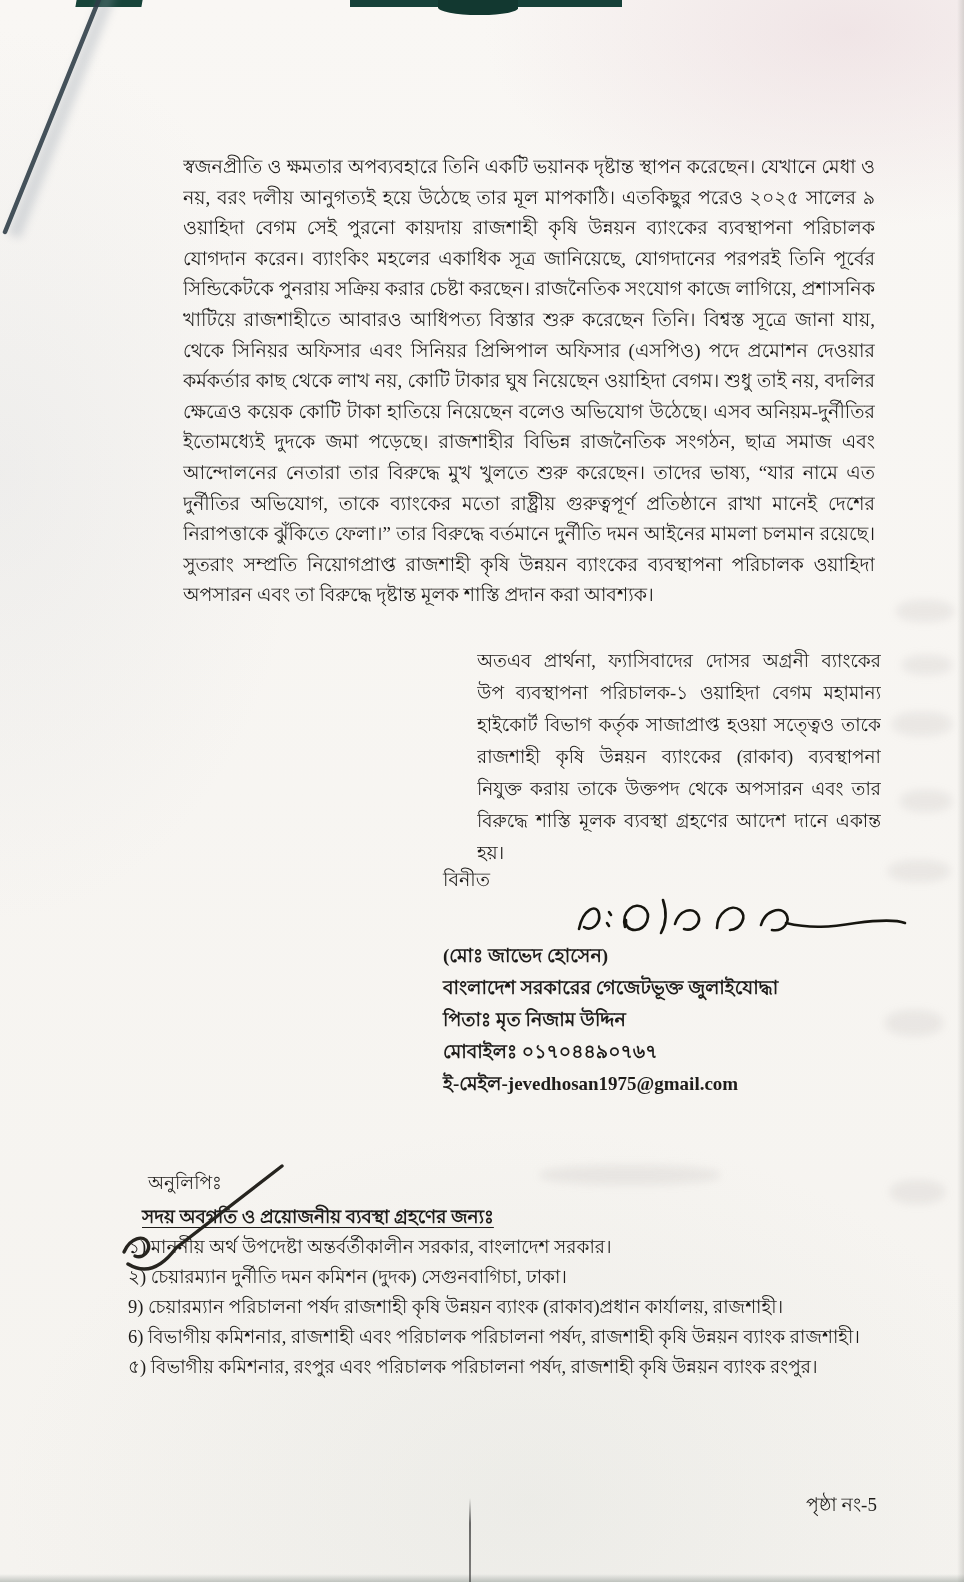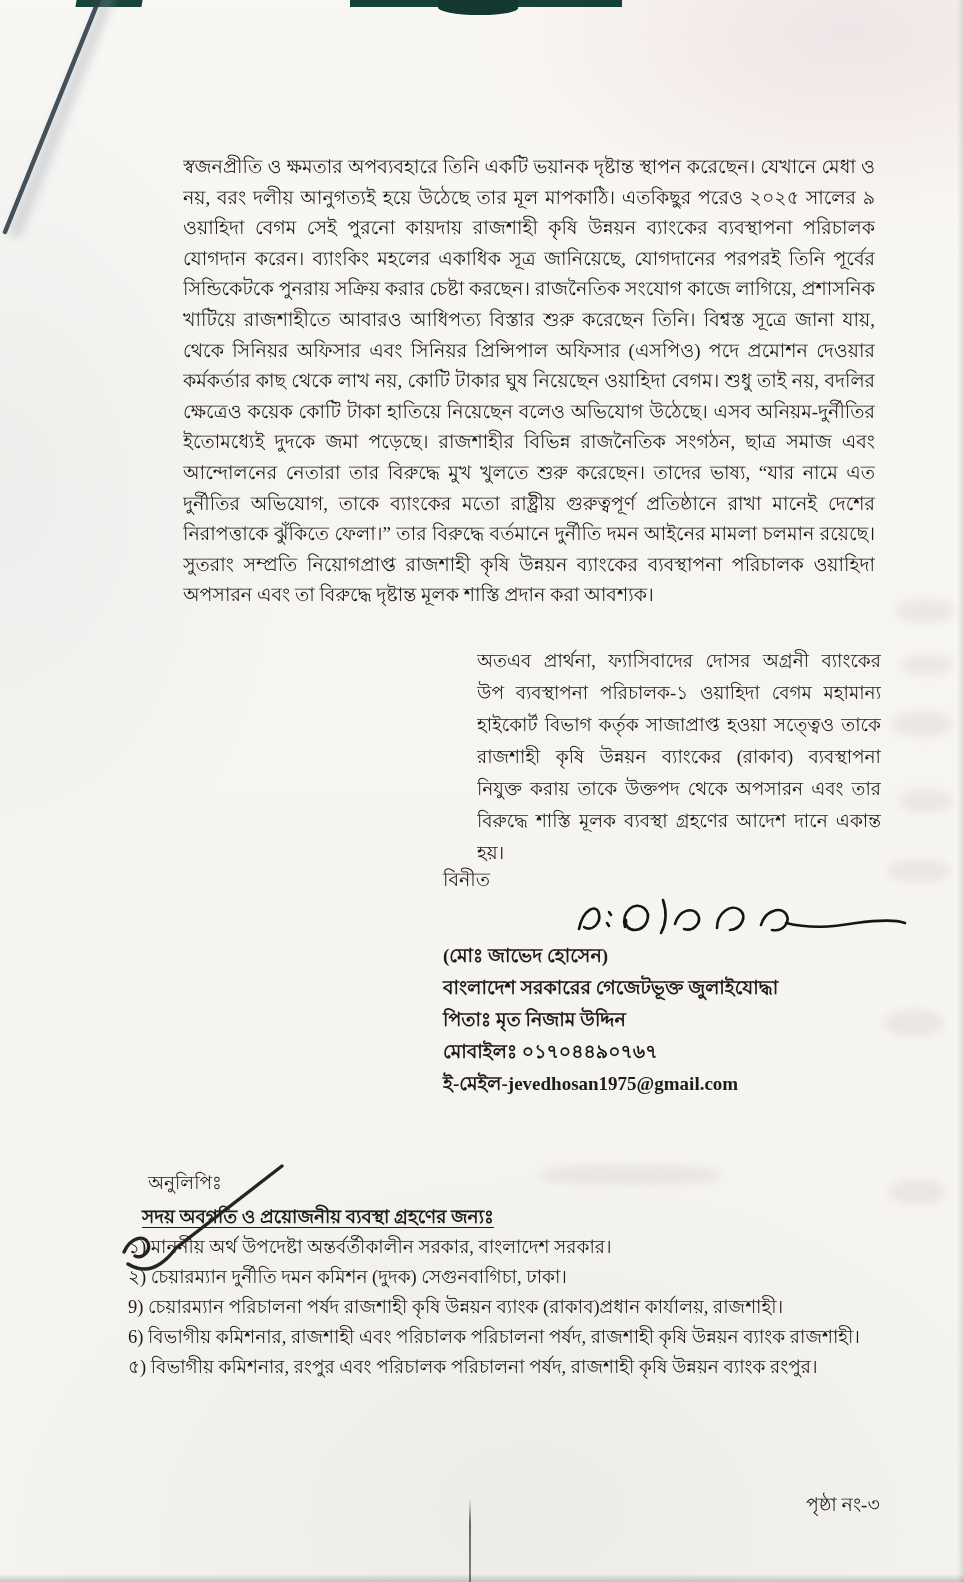--- a/index.html
+++ b/index.html
@@ -141,15 +141,15 @@
     <div class="copy-item">৫) বিভাগীয় কমিশনার, রংপুর এবং পরিচালক পরিচালনা পর্ষদ, রাজশাহী কৃষি উন্নয়ন ব্যাংক রংপুর।</div>
   </div>
 
   <svg class="tick" width="175" height="122" viewBox="0 0 175 122">
     <g fill="none" stroke="#26241f" stroke-width="3.4" stroke-linecap="round">
       <path d="M8,96 C14,82 28,78 32,87 C35,95 27,103 19,100"></path>
       <path d="M12,108 C30,119 46,111 60,92 L166,10"></path>
     </g>
   </svg>
 
-  <div class="footer">পৃষ্ঠা নং-৩</div>
+  <div class="footer">পৃষ্ঠা নং-5</div>
 
 </div>
 
 </body></html>

